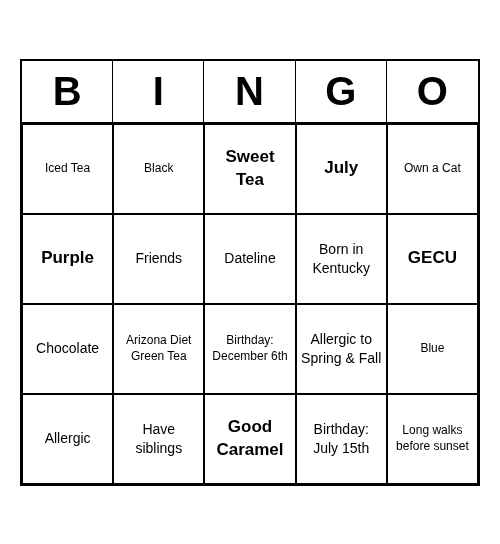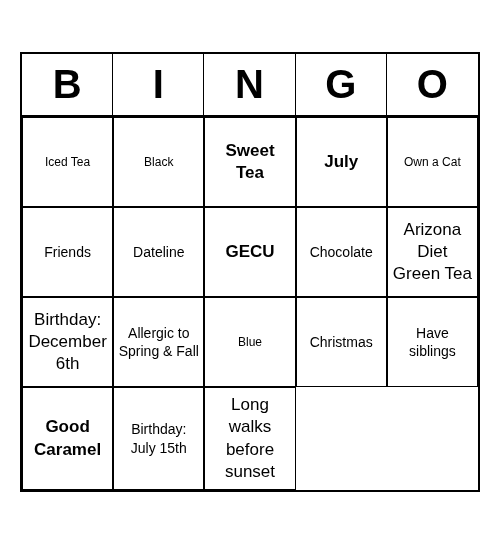--- a/index.html
+++ b/index.html
@@ -49,47 +49,49 @@
     }
     .bingo-cell.large-text {
       font-size: 12px;
       font-weight: normal;
     }
     .bingo-cell.medium-text {
       font-size: 17px;
       font-weight: bold;
     }
     .bingo-cell.small-text {
-      font-size: 17px;
+      font-size: 12px;
     }
   </style>
 </head>
 <body>
 
 <div class="bingo-card">
   <div class="bingo-header">
   <div class="bingo-header-cell">B</div>
       <div class="bingo-header-cell">I</div>
       <div class="bingo-header-cell">N</div>
       <div class="bingo-header-cell">G</div>
       <div class="bingo-header-cell">O</div>
     </div>
   <div class="bingo-grid">
   <div class="bingo-cell large-text">Iced Tea</div>
       <div class="bingo-cell large-text">Black</div>
       <div class="bingo-cell medium-text">Sweet Tea</div>
       <div class="bingo-cell medium-text">July</div>
       <div class="bingo-cell large-text">Own a Cat</div>
+      <div class="bingo-cell medium-text">Purple</div>
       <div class="bingo-cell">Friends</div>
       <div class="bingo-cell">Dateline</div>
+      <div class="bingo-cell">Born in Kentucky</div>
       <div class="bingo-cell medium-text">GECU</div>
       <div class="bingo-cell">Chocolate</div>
       <div class="bingo-cell small-text">Arizona Diet Green Tea</div>
       <div class="bingo-cell small-text">Birthday: December 6th</div>
       <div class="bingo-cell">Allergic to Spring &amp; Fall</div>
       <div class="bingo-cell large-text">Blue</div>
-      <div class="bingo-cell">Christmas</div>
+      <div class="bingo-cell">Allergic</div>
       <div class="bingo-cell">Have siblings</div>
       <div class="bingo-cell medium-text">Good Caramel</div>
       <div class="bingo-cell">Birthday: July 15th</div>
       <div class="bingo-cell small-text">Long walks before sunset</div>
     </div>
 </div>
 
 </body></html>

